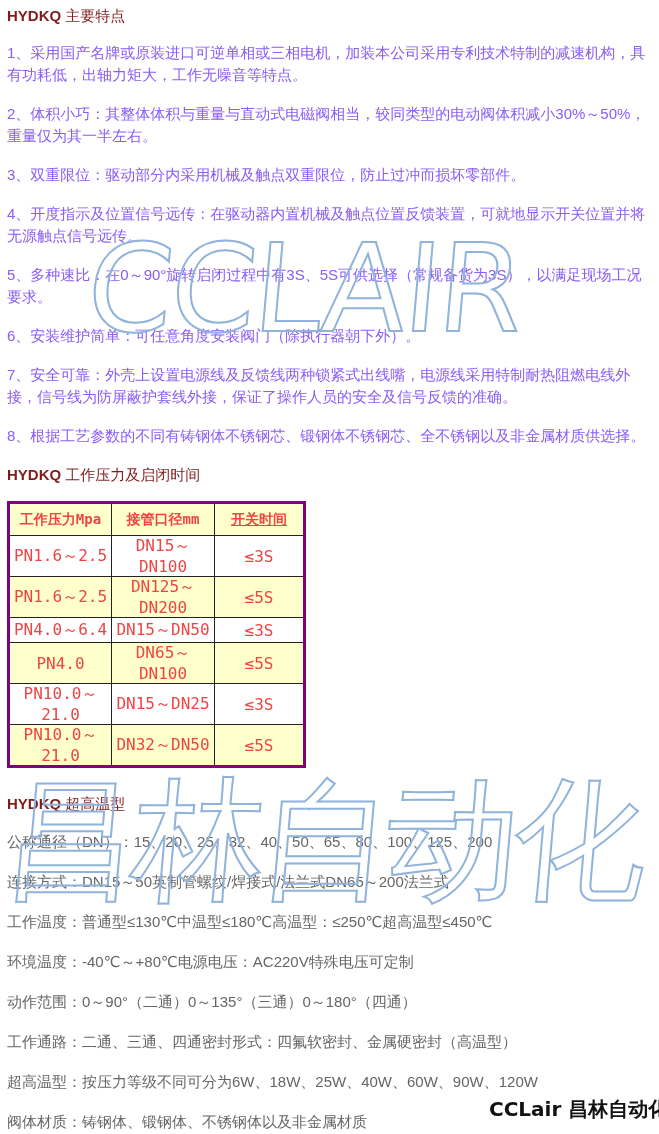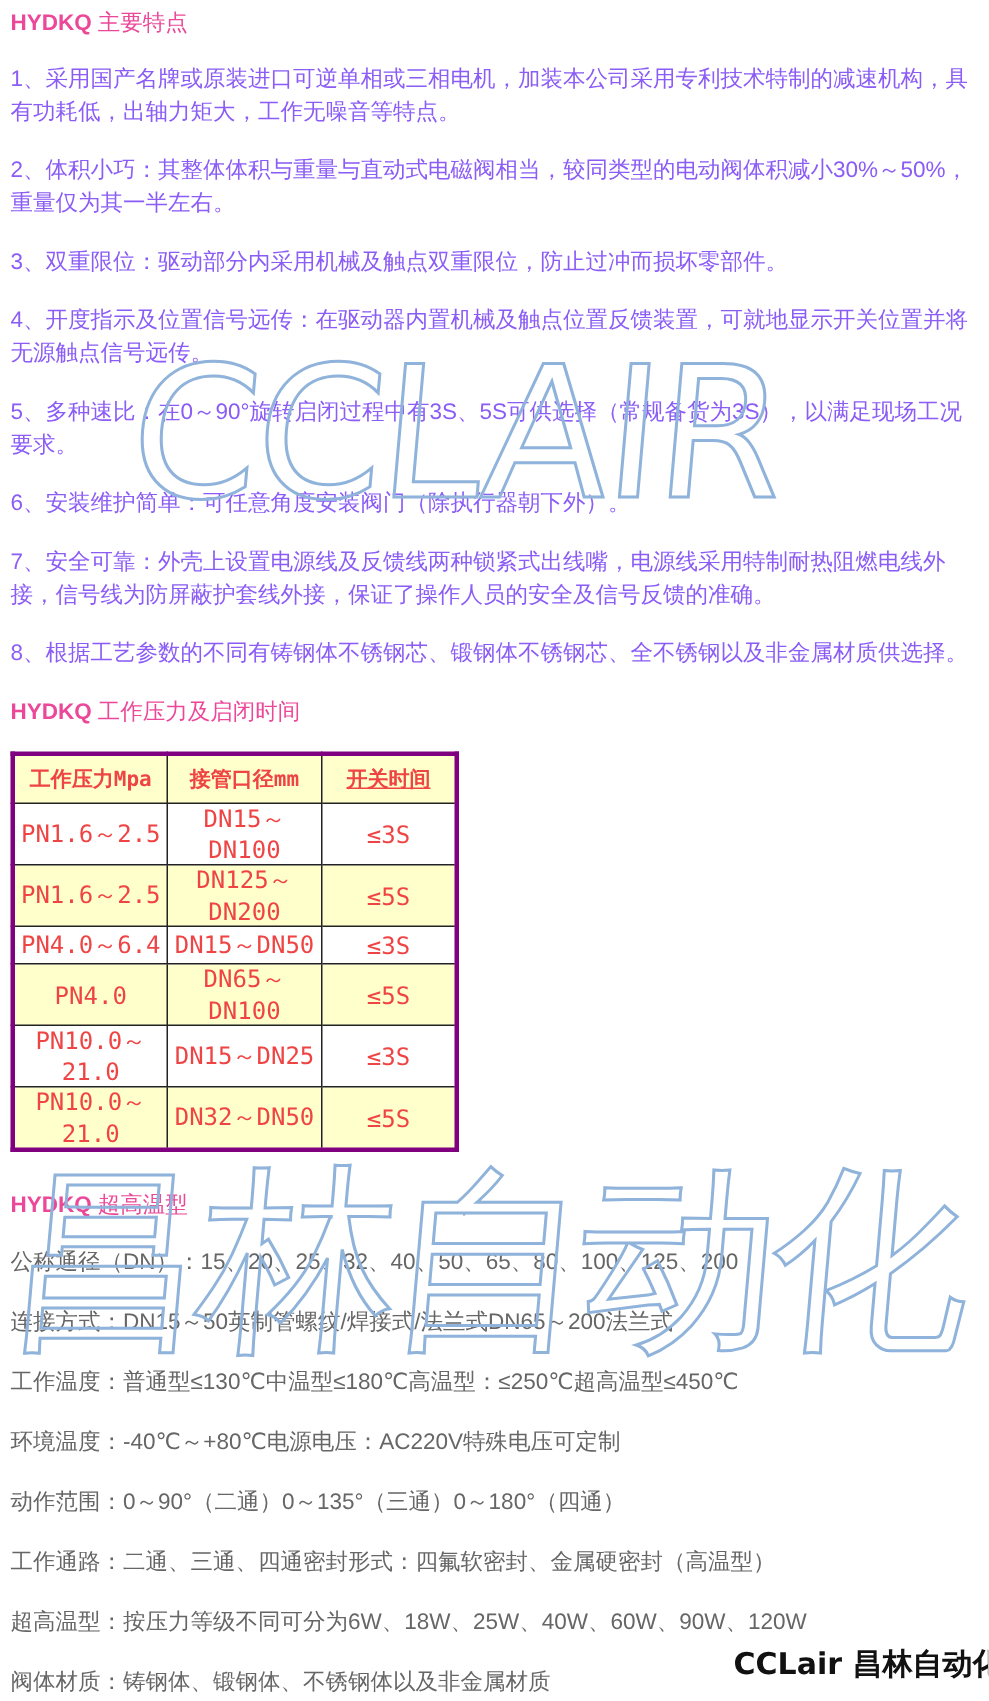--- a/index.html
+++ b/index.html
@@ -15,21 +15,21 @@
     overflow: hidden;
   }
   .content {
     position: absolute;
     inset: 0;
     padding: 5px 8px 0 7px;
     z-index: 1;
   }
   .heading {
     font-size: 15px;
-    color: #ec4899;
+    color: #7f1d1d;
     line-height: 22px;
   }
   .heading .hprefix { font-weight: bold; }
   .heading .hrest { font-weight: normal; margin-left: 4px; }
   .h-features { margin-bottom: 15px; }
   .h-pressure { margin-top: 16px; margin-bottom: 15px; }
   .h-tech { margin-top: 25px; margin-bottom: 16px; }
   p.body-line {
     font-size: 15px;
     line-height: 22px;

